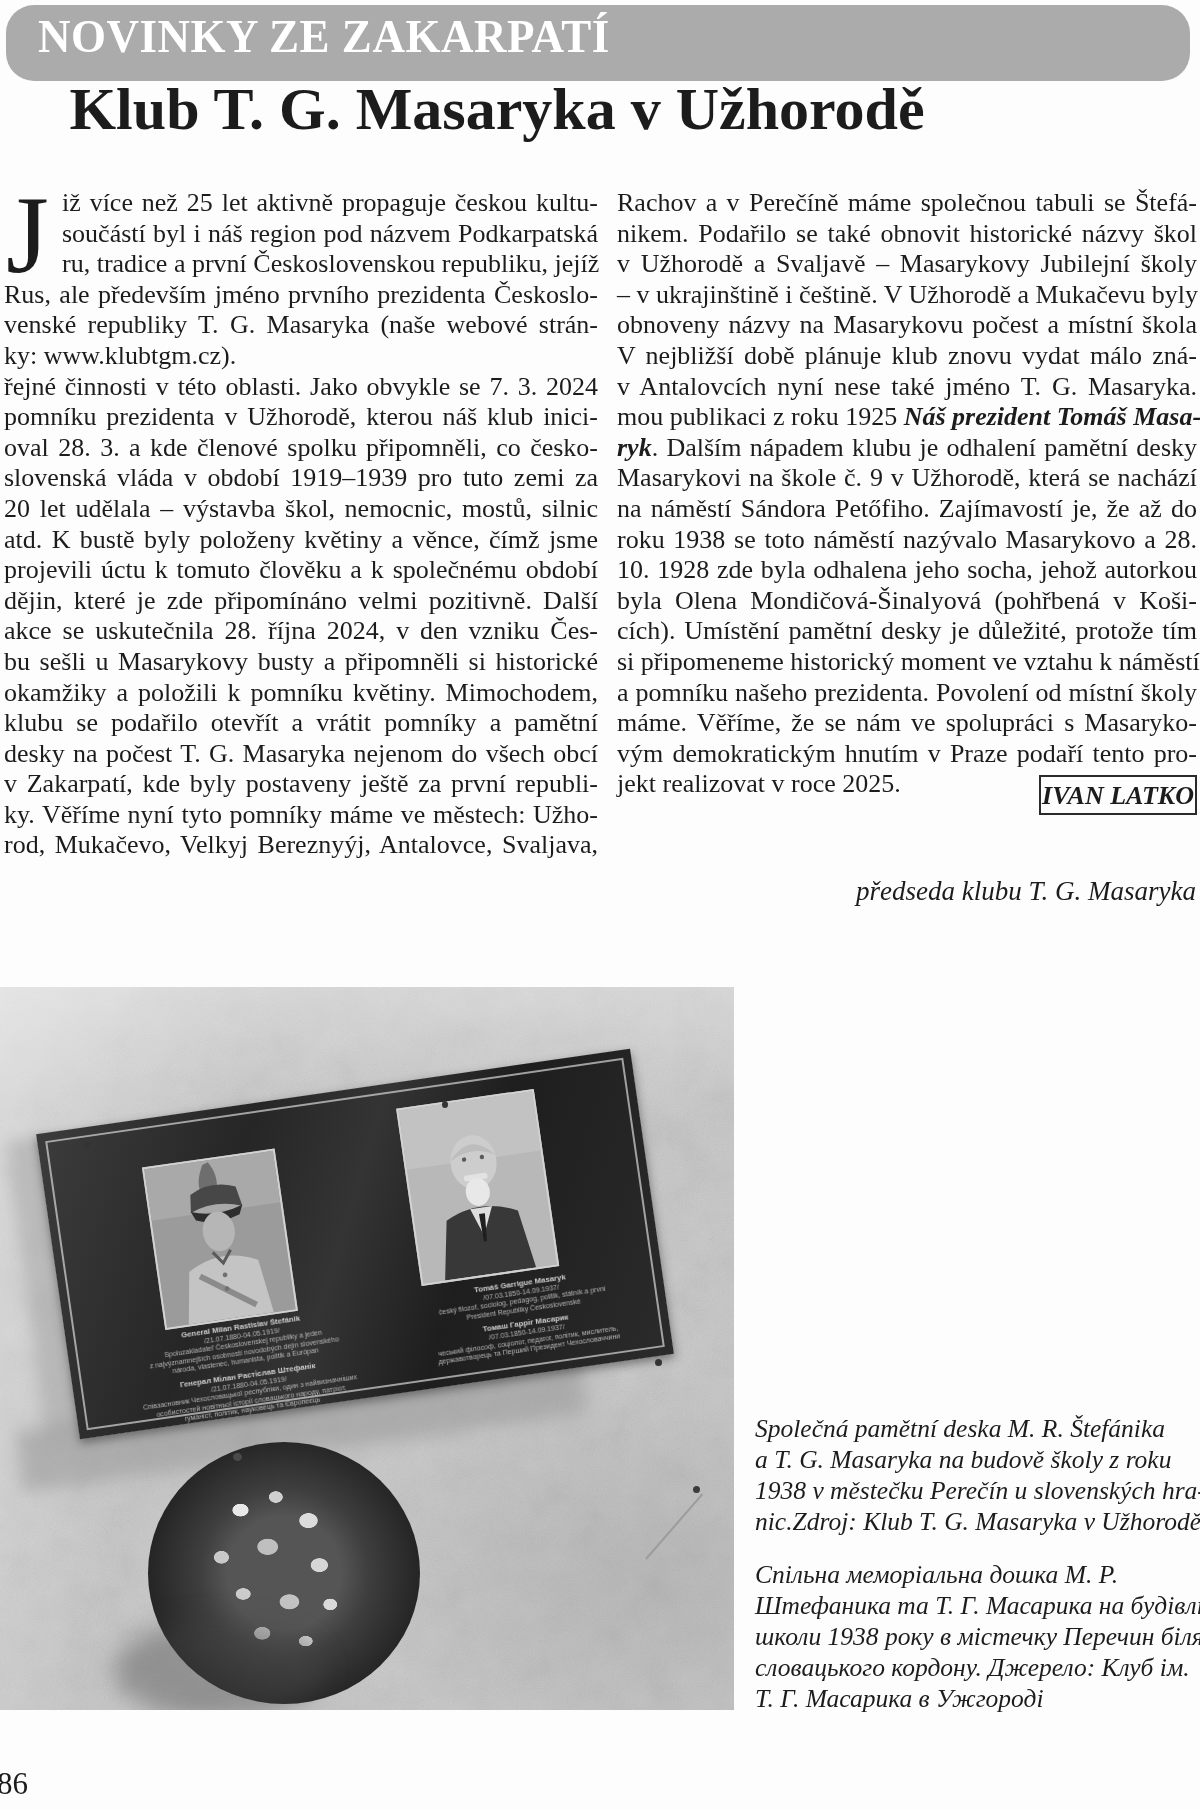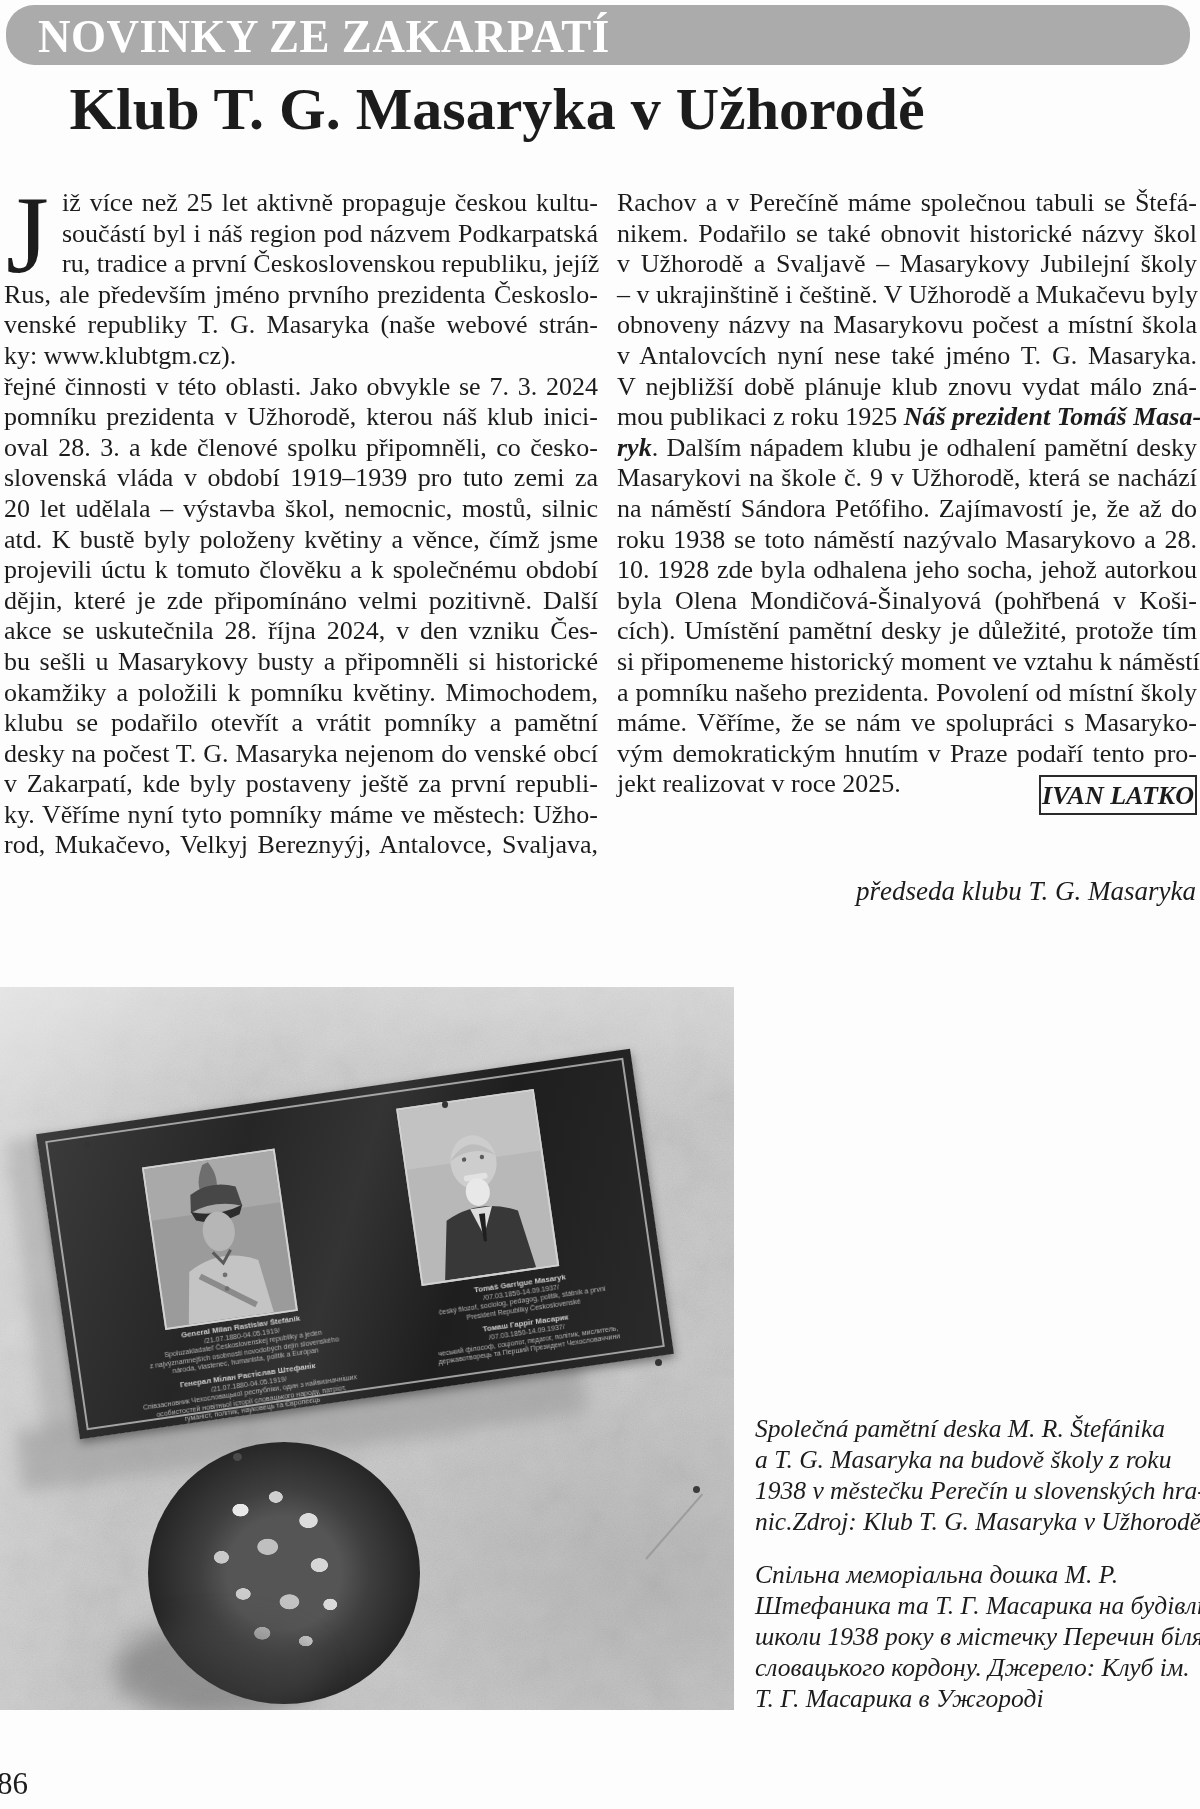--- a/index.html
+++ b/index.html
@@ -1,20 +1,20 @@
 <!DOCTYPE html>
 <html lang="cs"><head>
 <meta charset="utf-8">
 <style>
   html,body{margin:0;padding:0;background:#e9e9e9;}
   .page{position:relative;width:1200px;height:1809px;background:#fdfdfd;
         font-family:"Liberation Serif","DejaVu Serif",serif;color:#1c1c1c;overflow:hidden;margin:0 auto;}
 
   
-  .kicker{position:absolute;left:6px;top:5px;width:1184px;height:60px;background:#ababab;border-radius:28px;}
+  .kicker{position:absolute;left:6px;top:5px;width:1184px;height:76px;background:#ababab;border-radius:28px;}
   .kicker-text{position:absolute;left:32px;top:0;height:60px;line-height:62px;color:#ffffff;
                font-weight:bold;font-size:45px;letter-spacing:.5px;white-space:nowrap;
                transform:scaleY(1.04);transform-origin:left center;}
 
   
   .title{position:absolute;left:8px;top:62px;width:960px;margin:9px;text-align:center;
          font-size:60px;line-height:76px;font-weight:bold;}
 
   
   .col{position:absolute;top:188px;font-size:26px;line-height:30.6px;}
@@ -115,34 +115,34 @@
       <div class="tline"><span>oval 28. 3. a kde členové spolku připomněli, co česko-</span></div>
       <div class="tline"><span>slovenská vláda v období 1919–1939 pro tuto zemi za</span></div>
       <div class="tline"><span>20 let udělala – výstavba škol, nemocnic, mostů, silnic</span></div>
       <div class="tline"><span>atd. K bustě byly položeny květiny a věnce, čímž jsme</span></div>
       <div class="tline"><span>projevili úctu k tomuto člověku a k společnému období</span></div>
       <div class="tline"><span>dějin, které je zde připomínáno velmi pozitivně. Další</span></div>
       <div class="tline"><span>akce se uskutečnila 28. října 2024, v den vzniku Čes-</span></div>
       <div class="tline"><span>bu sešli u Masarykovy busty a připomněli si historické</span></div>
       <div class="tline"><span>okamžiky a položili k pomníku květiny. Mimochodem,</span></div>
       <div class="tline"><span>klubu se podařilo otevřít a vrátit pomníky a pamětní</span></div>
-      <div class="tline"><span>desky na počest T. G. Masaryka nejenom do venské obcí</span></div>
+      <div class="tline"><span>desky na počest T. G. Masaryka nejenom do všech obcí</span></div>
       <div class="tline"><span>v Zakarpatí, kde byly postaveny ještě za první republi-</span></div>
       <div class="tline"><span>ky. Věříme nyní tyto pomníky máme ve městech: Užho-</span></div>
       <div class="tline"><span>rod, Mukačevo, Velkyj Bereznyýj, Antalovce, Svaljava,</span></div>
     </div>
 
   <div class="col col-right">
       <div class="tline"><span>Rachov a v Perečíně máme společnou tabuli se Štefá-</span></div>
       <div class="tline"><span>nikem. Podařilo se také obnovit historické názvy škol</span></div>
       <div class="tline"><span>v Užhorodě a Svaljavě – Masarykovy Jubilejní školy</span></div>
       <div class="tline"><span>– v ukrajinštině i češtině. V Užhorodě a Mukačevu byly</span></div>
       <div class="tline"><span>obnoveny názvy na Masarykovu počest a místní škola</span></div>
+      <div class="tline"><span>V nejbližší době plánuje klub znovu vydat málo zná-</span></div>
       <div class="tline"><span>v Antalovcích nyní nese také jméno T. G. Masaryka.</span></div>
-      <div class="tline"><span>V nejbližší době plánuje klub znovu vydat málo zná-</span></div>
       <div class="tline"><span>mou publikaci z roku 1925 </span><span class="bi">Náš prezident Tomáš Masa-</span></div>
       <div class="tline"><span class="bi">ryk</span><span>. Dalším nápadem klubu je odhalení pamětní desky</span></div>
       <div class="tline"><span>Masarykovi na škole č. 9 v Užhorodě, která se nachází</span></div>
       <div class="tline"><span>na náměstí Sándora Petőfiho. Zajímavostí je, že až do</span></div>
       <div class="tline"><span>roku 1938 se toto náměstí nazývalo Masarykovo a 28.</span></div>
       <div class="tline"><span>10. 1928 zde byla odhalena jeho socha, jehož autorkou</span></div>
       <div class="tline"><span>byla Olena Mondičová-Šinalyová (pohřbená v Koši-</span></div>
       <div class="tline"><span>cích). Umístění pamětní desky je důležité, protože tím</span></div>
       <div class="tline"><span>si připomeneme historický moment ve vztahu k náměstí</span></div>
       <div class="tline"><span>a pomníku našeho prezidenta. Povolení od místní školy</span></div>

